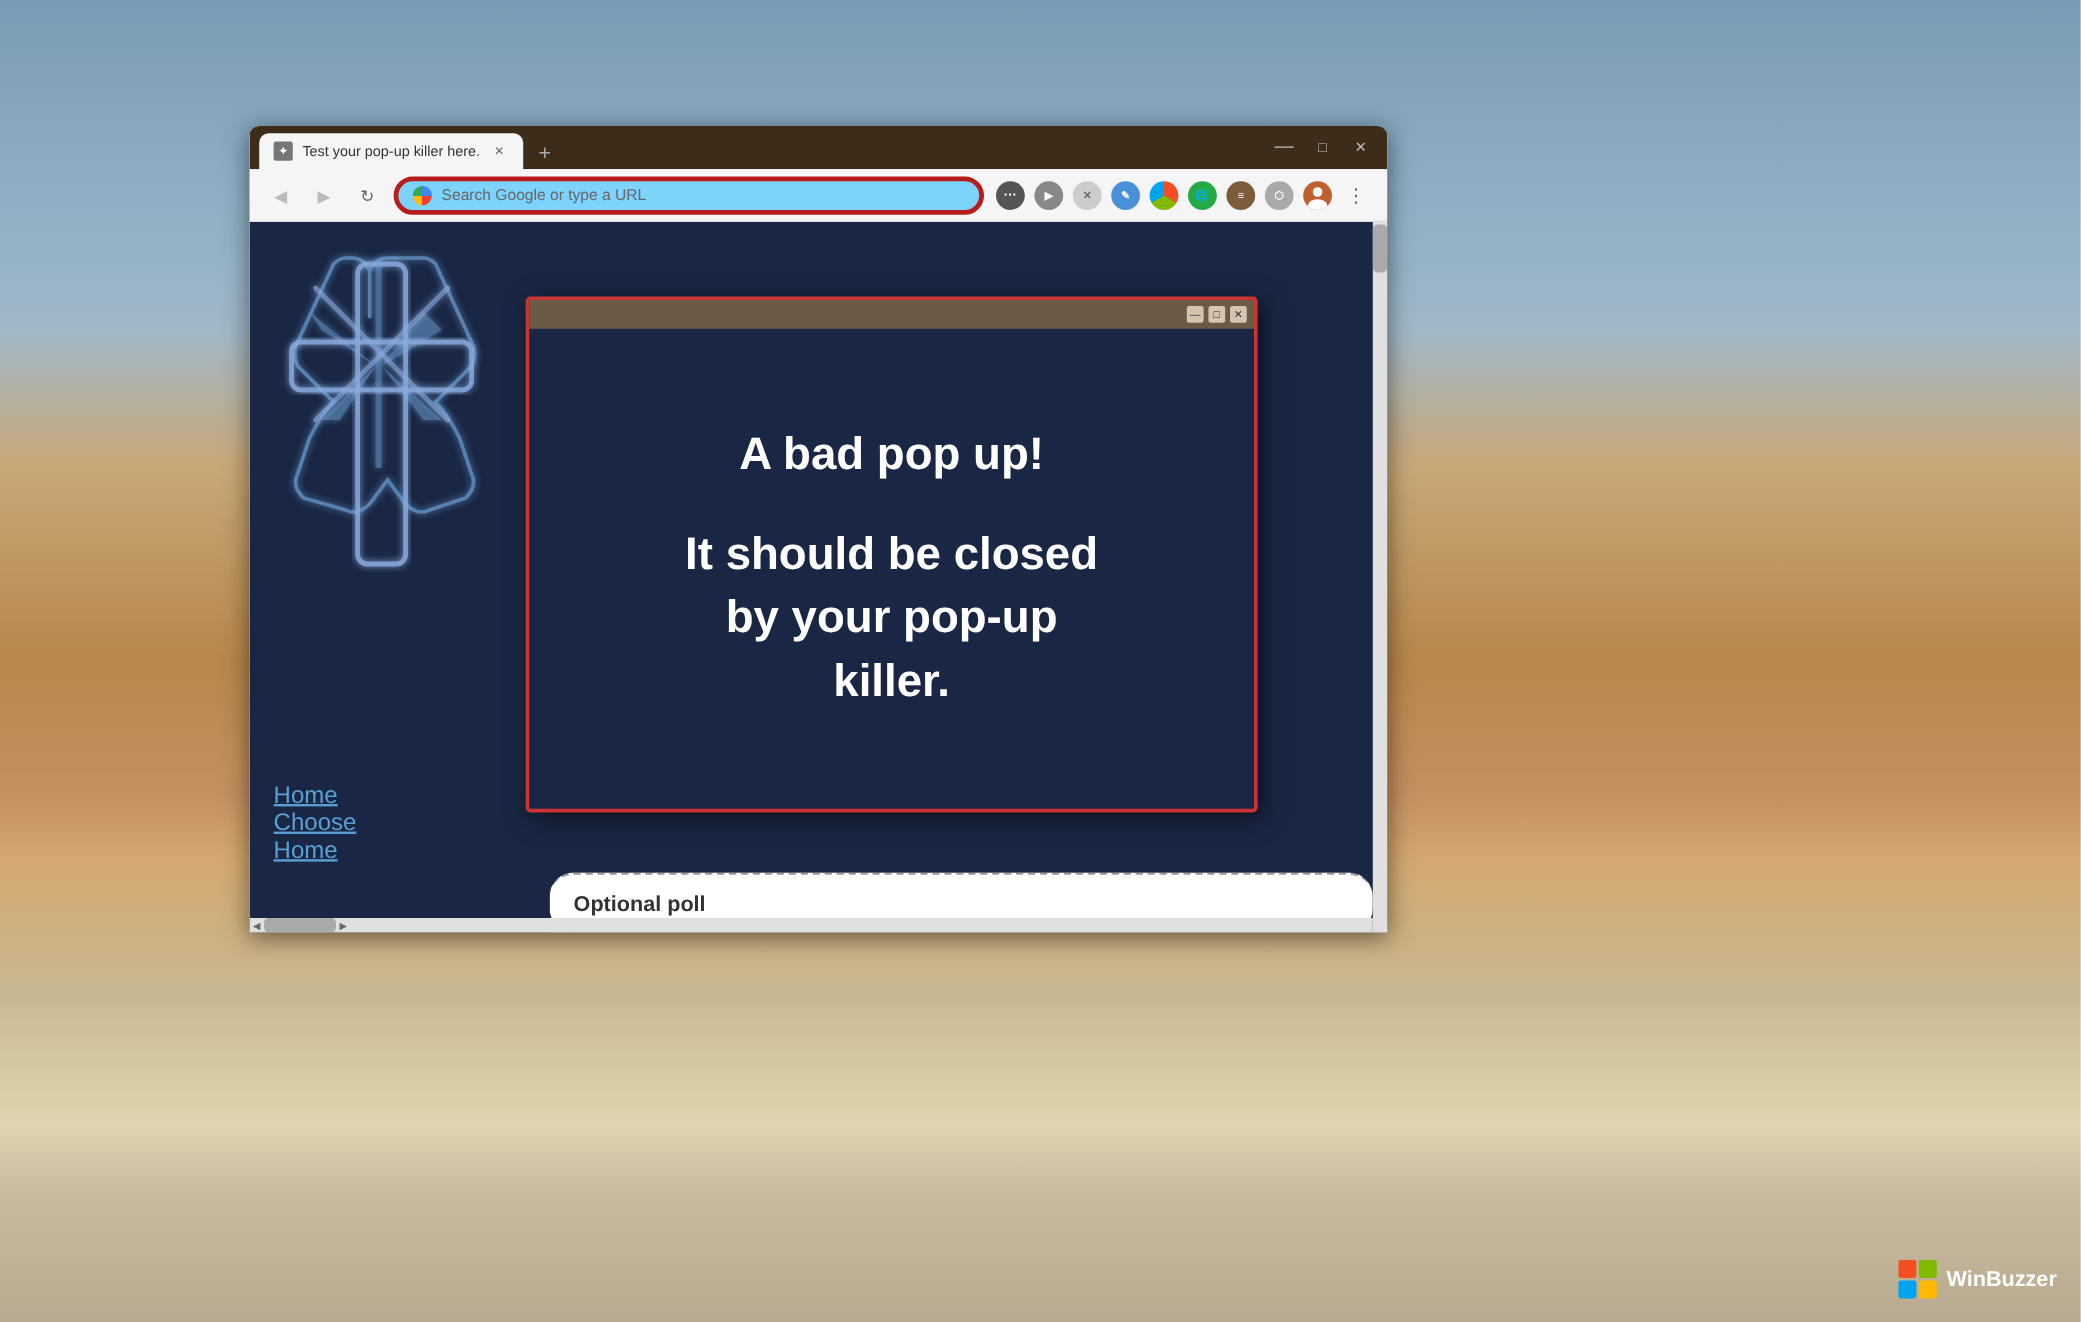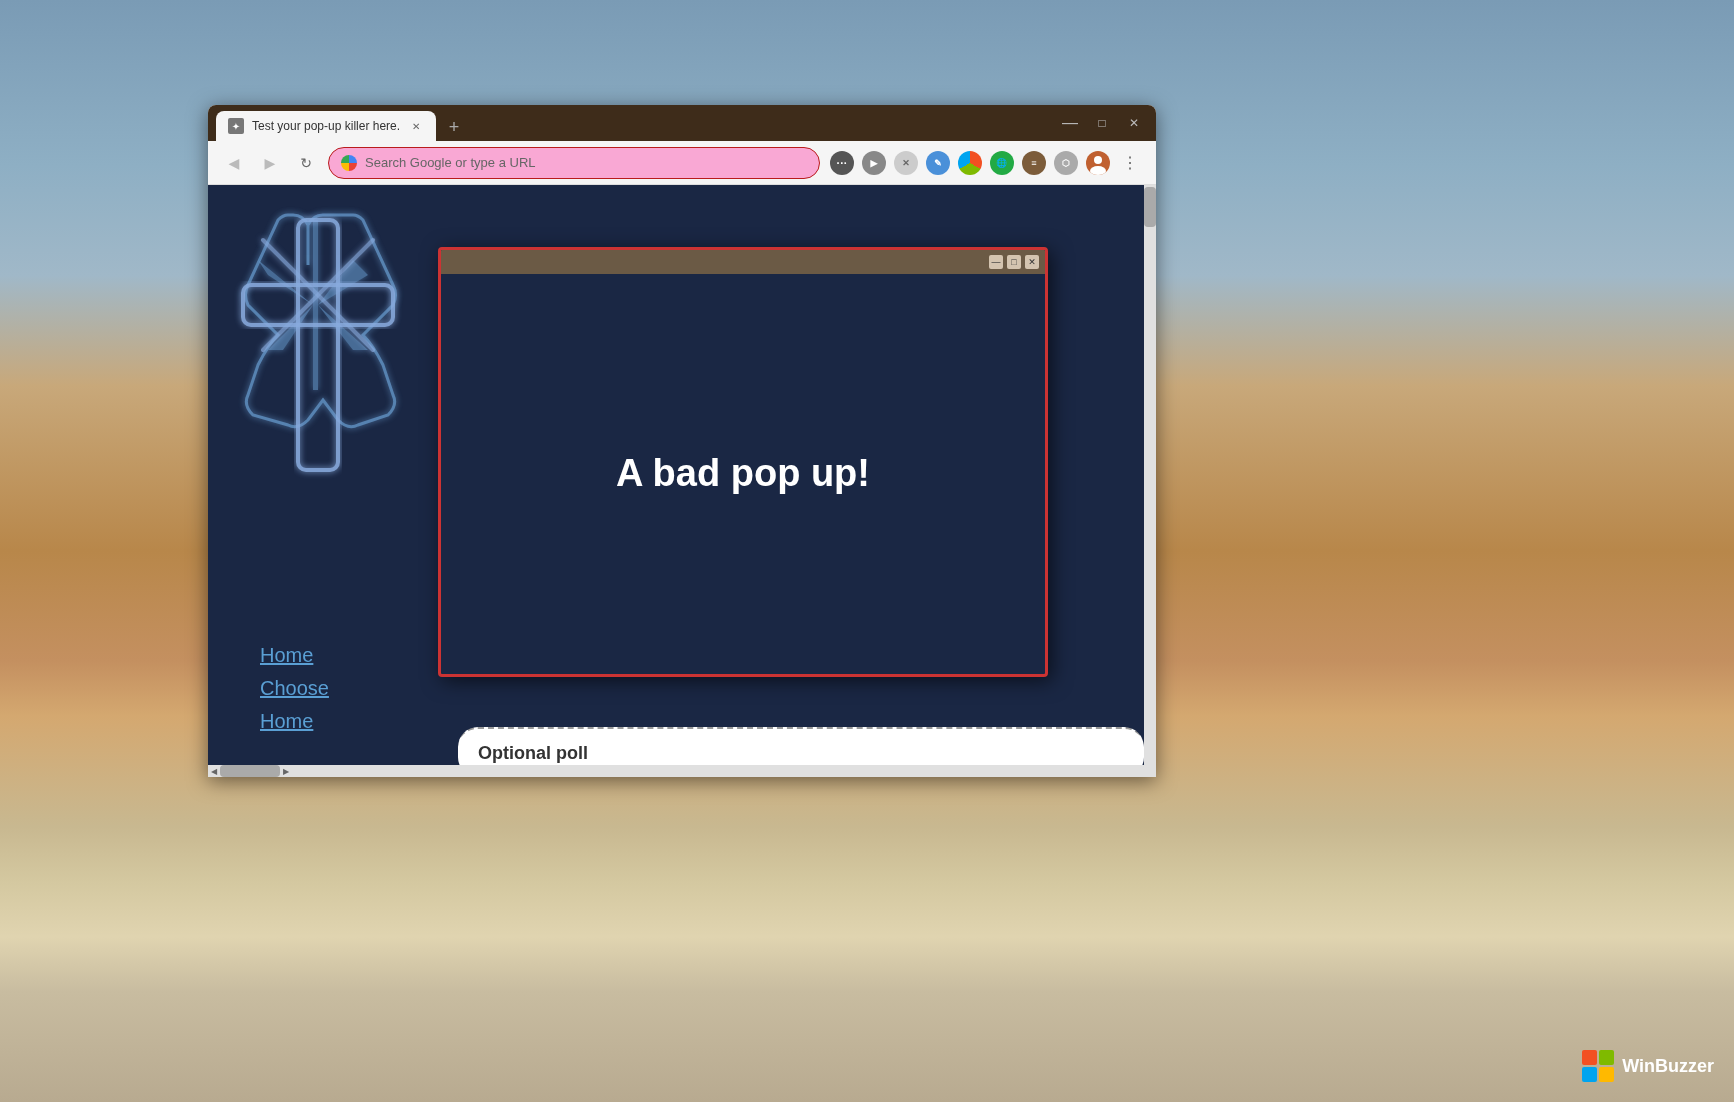--- a/index.html
+++ b/index.html
@@ -156,22 +156,22 @@
       color: #666;
       font-size: 14px;
       cursor: pointer;
       border-radius: 50%;
     }
     .nav-btn.disabled { color: #bbb; cursor: default; }
 
     .address-input {
       flex: 1;
       height: 32px;
-      background: #f9a8d4;
-      border: 1px solid #b91c1c;
+      background: #7dd3fc;
+      border: 4px solid #b91c1c;
       border-radius: 16px;
       display: flex;
       align-items: center;
       padding: 0 12px;
       gap: 8px;
       font-size: 13px;
       color: #333;
     }
 
     .google-icon {
@@ -240,26 +240,25 @@
       height: 280px;
     }
 
     .neon-star {
       width: 180px;
       height: 280px;
     }
 
     .nav-links {
       position: absolute;
-      bottom: 44px;
+      bottom: 56px;
       left: 20px;
       display: flex;
       flex-direction: column;
-      gap: 10px;
-      margin-left: 32px;
+      gap: 0;
     }
 
     .nav-link {
       color: #5a9fd4;
       text-decoration: underline;
       font-size: 20px;
       cursor: pointer;
     }
 
     
@@ -533,20 +532,25 @@
 
     <div class="popup-dialog">
       <div class="popup-titlebar">
         <div class="popup-win-btn">—</div>
         <div class="popup-win-btn">□</div>
         <div class="popup-win-btn">✕</div>
       </div>
       <div class="popup-content">
         <div class="popup-text">
           <div>A bad pop up!</div>
+          <div style="margin-top: 30px;">
+            <span>It should be closed</span><br>
+            <span>by your pop-up</span><br>
+            <span>killer.</span>
+          </div>
         </div>
       </div>
     </div>
 
     <div class="scrollbar-right">
       <div class="scrollbar-thumb"></div>
     </div>
 
     <div class="h-scrollbar">
       <div class="scroll-arrow">◀</div>

